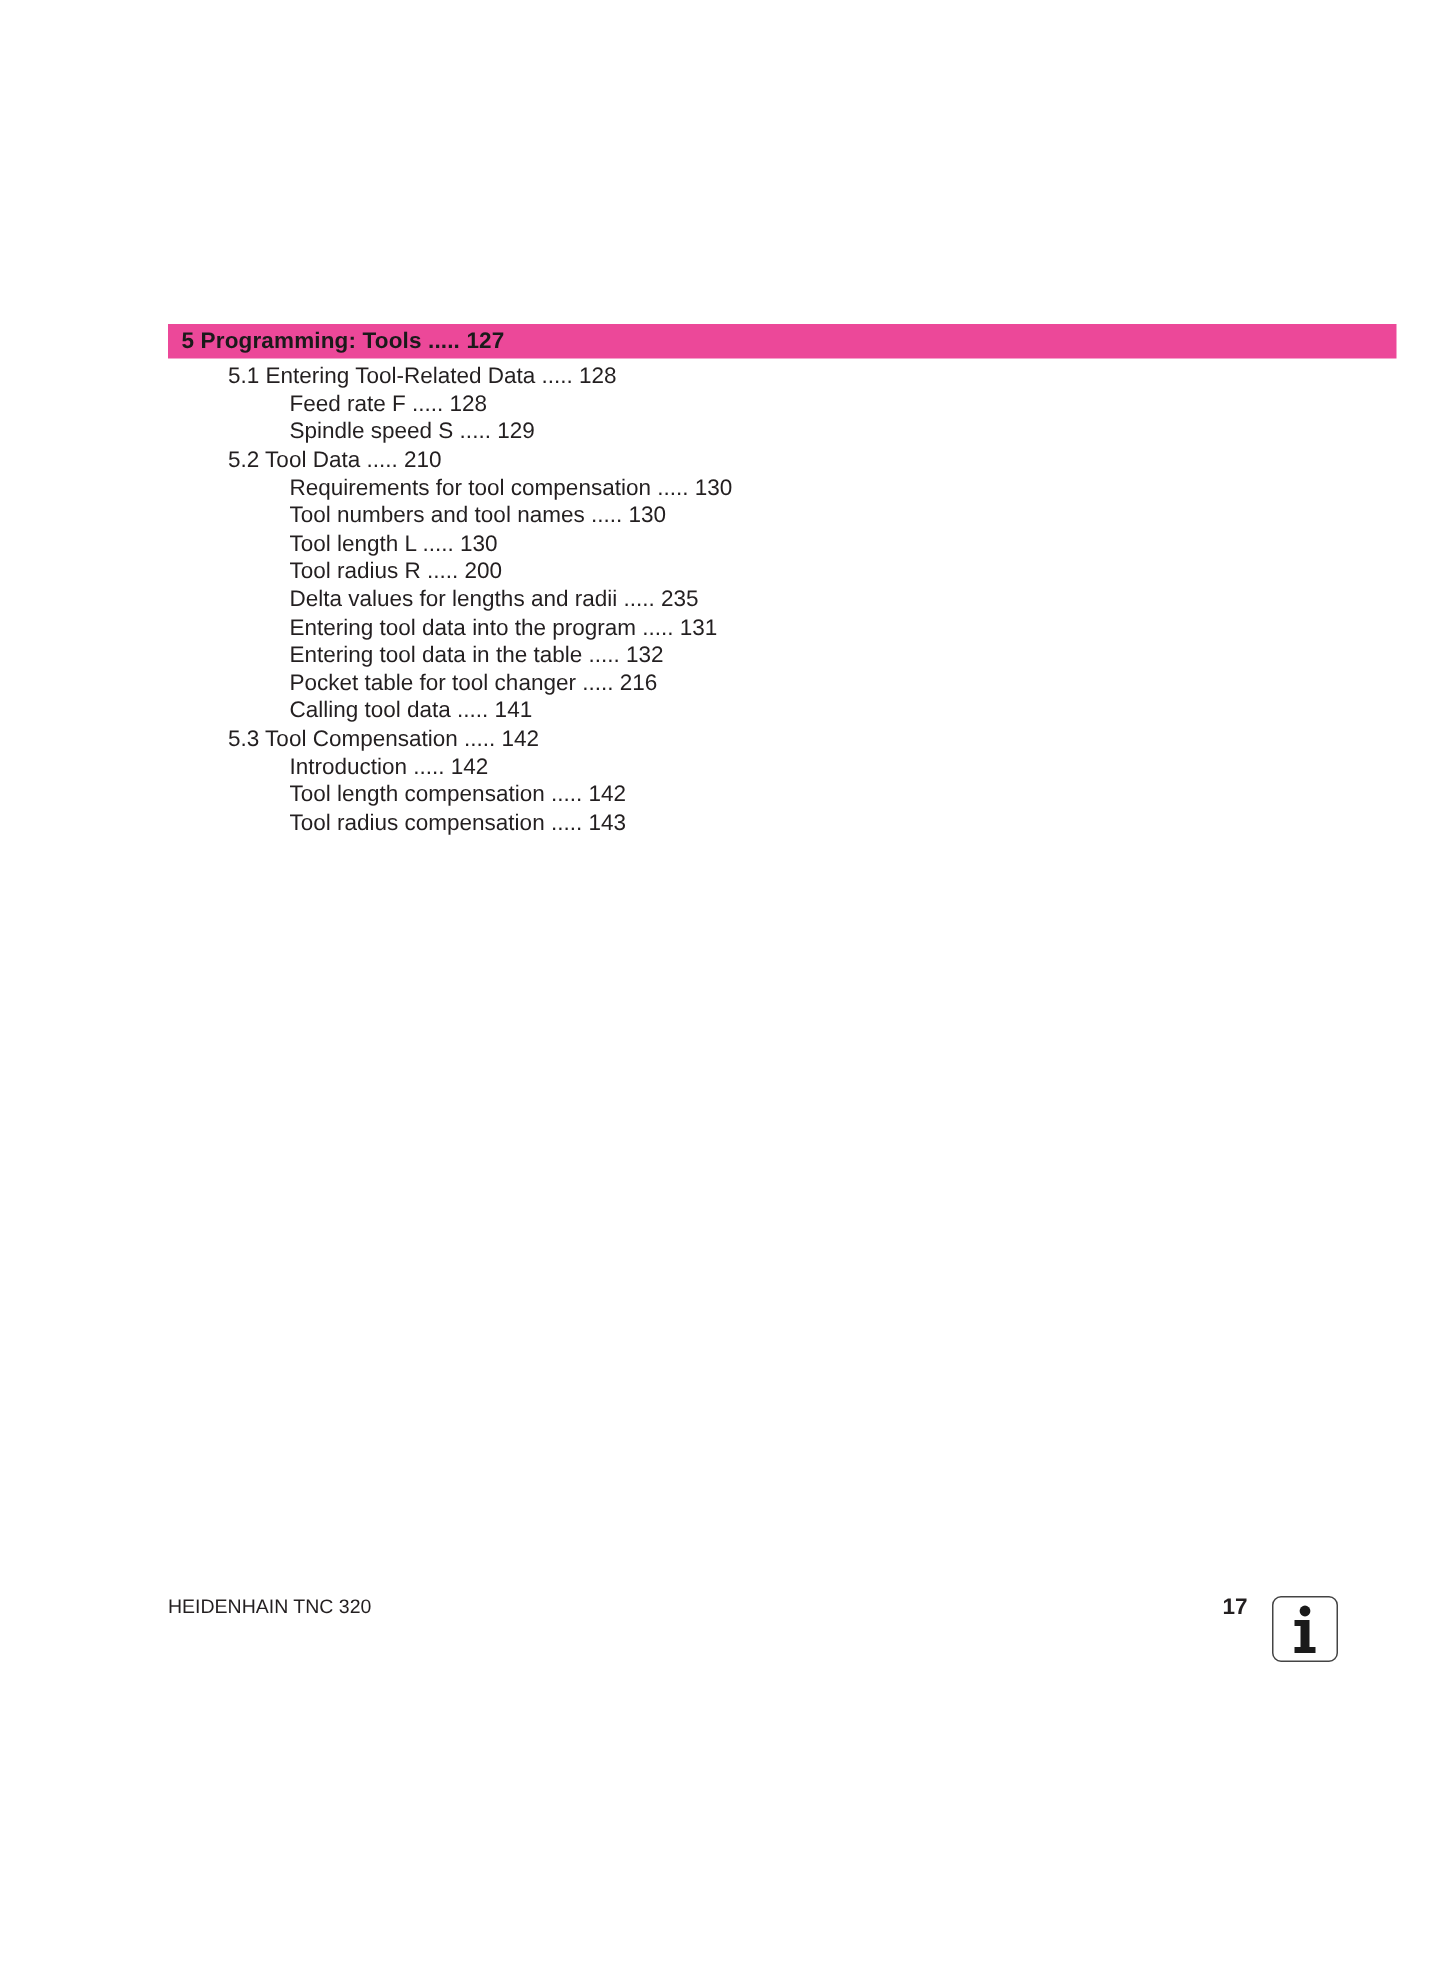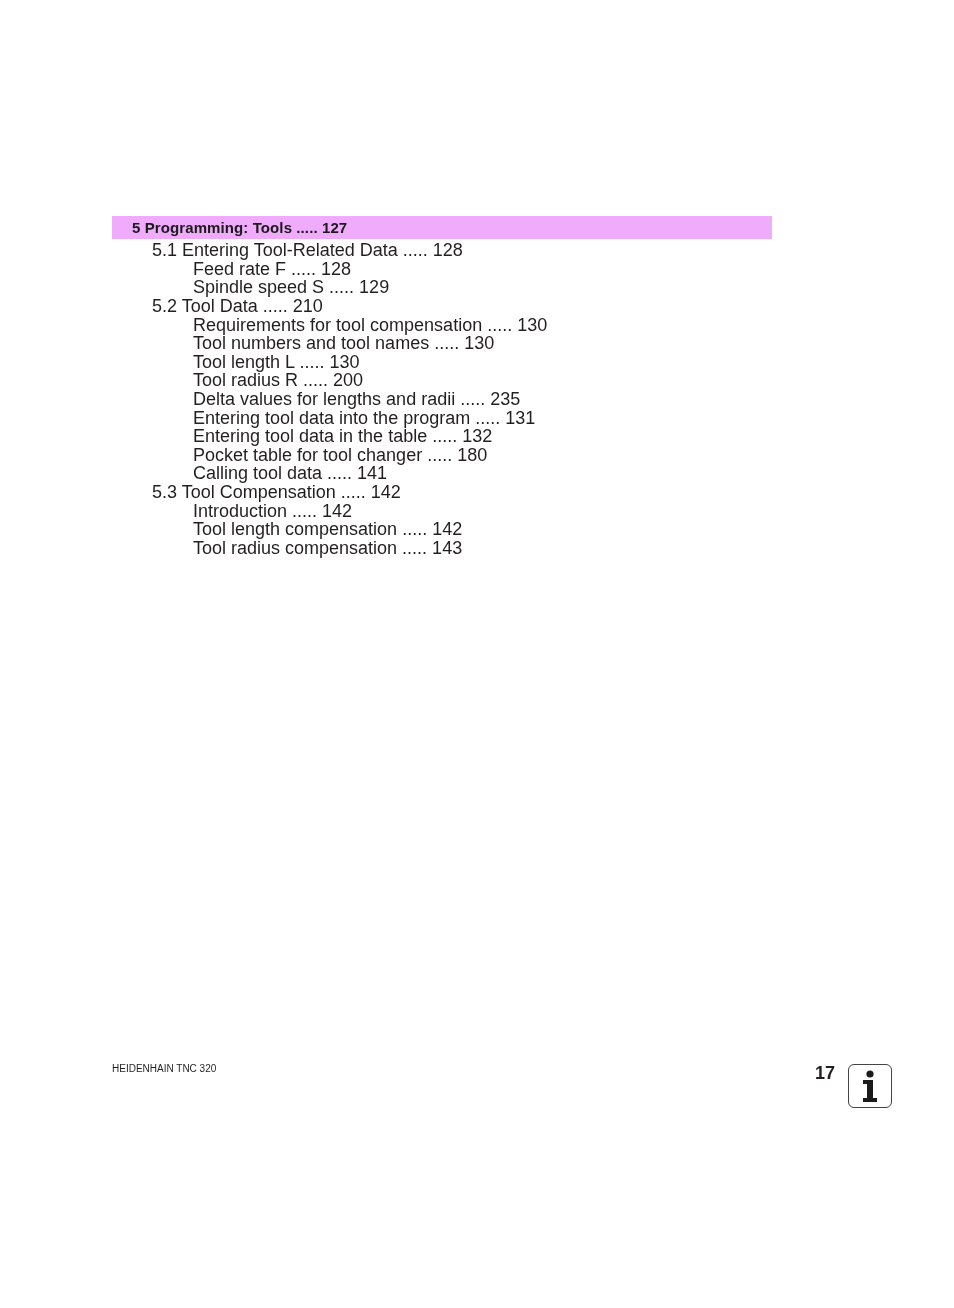--- a/index.html
+++ b/index.html
@@ -12,61 +12,61 @@
       height: 1308px;
       position: relative;
       font-family: "Liberation Sans", "DejaVu Sans", sans-serif;
       color: #231f20;
       overflow: hidden;
     }
     .chapter-bar {
       position: absolute;
       left: 112px;
       top: 216px;
-      width: 660px;
+      width: 819px;
       height: 23px;
-      background: #f0abfc;
+      background: #ec4899;
       box-sizing: border-box;
-      padding-left: 20px;
+      padding-left: 9px;
       display: flex;
       align-items: center;
     }
     .chapter-title {
       font-weight: bold;
       font-size: 15px;
       color: #1a1a1a;
       letter-spacing: 0.1px;
     }
     .toc {
       position: absolute;
       left: 0;
       top: 241px;
       width: 954px;
     }
     .toc-entry {
       position: absolute;
-      font-size: 18px;
+      font-size: 15px;
       line-height: 15px;
       white-space: nowrap;
       color: #231f20;
     }
     .lvl1 { left: 152px; }
     .lvl2 { left: 193px; }
     .footer-title {
       position: absolute;
       left: 112px;
       top: 1063px;
-      font-size: 10px;
+      font-size: 13px;
       color: #231f20;
     }
     .page-number {
       position: absolute;
       left: 815px;
       top: 1063px;
-      font-size: 18px;
+      font-size: 15px;
       font-weight: bold;
       color: #231f20;
     }
     .info-icon {
       position: absolute;
       left: 848px;
       top: 1064px;
       width: 44px;
       height: 44px;
       box-sizing: border-box;
@@ -87,21 +87,21 @@
   <div class="toc-entry lvl2" style="top:21px">Feed rate F ..... 128</div>
   <div class="toc-entry lvl2" style="top:39px">Spindle speed S ..... 129</div>
   <div class="toc-entry lvl1" style="top:58px">5.2 Tool Data ..... 210</div>
   <div class="toc-entry lvl2" style="top:77px">Requirements for tool compensation ..... 130</div>
   <div class="toc-entry lvl2" style="top:95px">Tool numbers and tool names ..... 130</div>
   <div class="toc-entry lvl2" style="top:114px">Tool length L ..... 130</div>
   <div class="toc-entry lvl2" style="top:132px">Tool radius R ..... 200</div>
   <div class="toc-entry lvl2" style="top:151px">Delta values for lengths and radii ..... 235</div>
   <div class="toc-entry lvl2" style="top:170px">Entering tool data into the program ..... 131</div>
   <div class="toc-entry lvl2" style="top:188px">Entering tool data in the table ..... 132</div>
-  <div class="toc-entry lvl2" style="top:207px">Pocket table for tool changer ..... 180</div>
+  <div class="toc-entry lvl2" style="top:207px">Pocket table for tool changer ..... 216</div>
   <div class="toc-entry lvl2" style="top:225px">Calling tool data ..... 141</div>
   <div class="toc-entry lvl1" style="top:244px">5.3 Tool Compensation ..... 142</div>
   <div class="toc-entry lvl2" style="top:263px">Introduction ..... 142</div>
   <div class="toc-entry lvl2" style="top:281px">Tool length compensation ..... 142</div>
   <div class="toc-entry lvl2" style="top:300px">Tool radius compensation ..... 143</div>
 </div>
 
 <div class="footer-title">HEIDENHAIN TNC 320</div>
 <div class="page-number">17</div>
 

